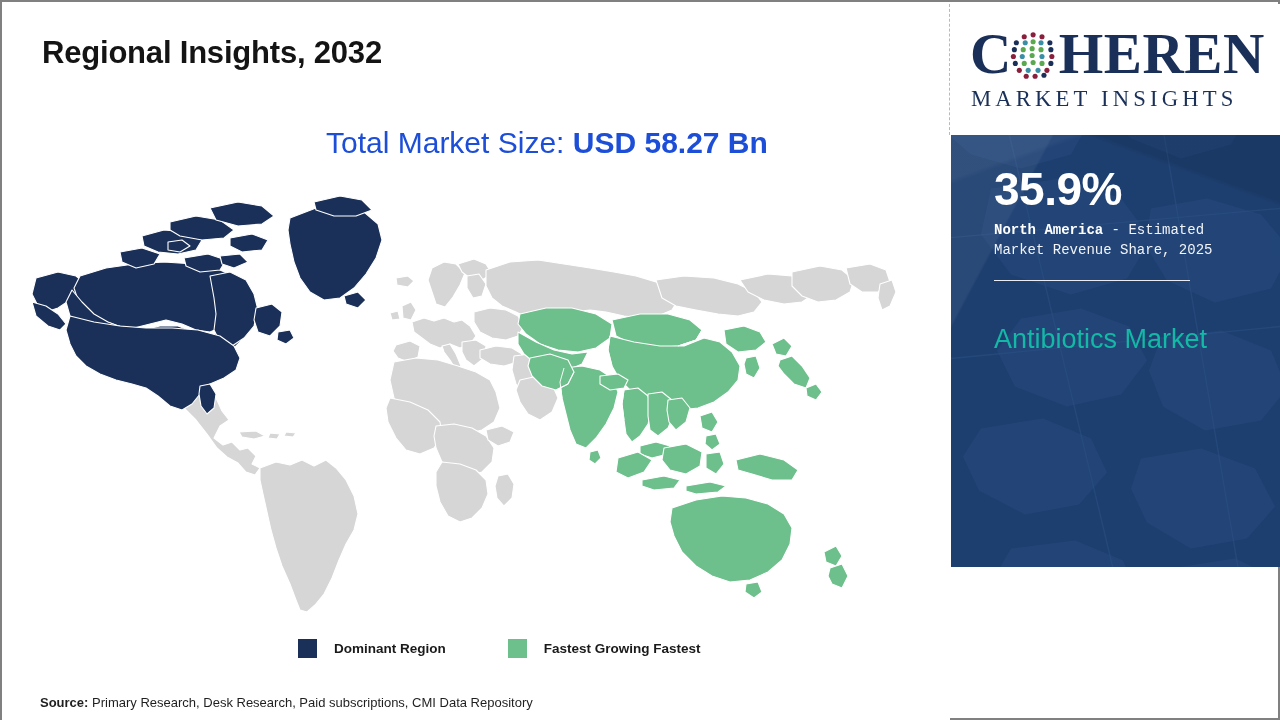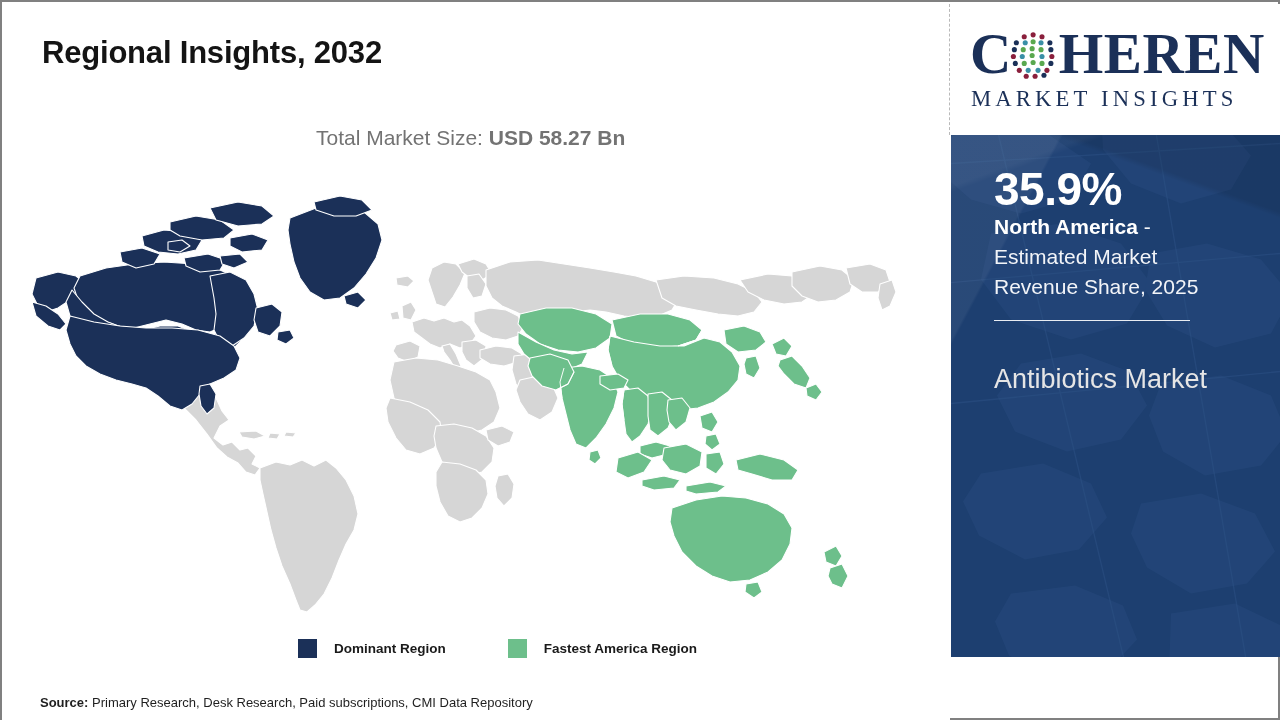--- a/index.html
+++ b/index.html
@@ -20,22 +20,22 @@
   #left-pane {
     position:absolute; left:0; top:0; width:948px; height:720px;
     background:#ffffff;
   }
   #page-title {
     position:absolute; left:40px; top:33px;
     font-size:31px; font-weight:bold; color:#141414;
     letter-spacing:-0.2px;
   }
   #market-size {
-    position:absolute; left:314px; top:124px;
-    font-size:21px; color:#737373; white-space:nowrap;
+    position:absolute; left:324px; top:124px;
+    font-size:30px; color:#1d4ed8; white-space:nowrap;
   }
   #market-size .label { font-weight:normal; }
   #market-size .value { font-weight:bold; }
 
   
   #map-wrap {
     position:absolute; left:22px; top:178px;
     width:905px; height:435px;
   }
   #map-svg { width:100%; height:100%; display:block; }
@@ -68,21 +68,21 @@
     position:absolute; left:950px; top:2px;
     width:328px; height:131px;
     background:#ffffff;
     display:flex; align-items:center; justify-content:center;
   }
   #logo-svg { width:296px; height:auto; display:block; }
 
   
   #right-panel {
     position:absolute; left:949px; top:133px;
-    width:329px; height:522px;
+    width:329px; height:432px;
     background:#1d3f70;
     overflow:hidden;
   }
   #panel-texture {
     position:absolute; inset:0; opacity:0.5;
   }
   #panel-texture svg { width:100%; height:100%; display:block; }
   #panel-sheen {
     position:absolute; inset:0;
     background:
@@ -90,30 +90,30 @@
       linear-gradient(160deg, rgba(255,255,255,0.04) 0 8%, rgba(0,0,0,0) 9% 100%),
       linear-gradient(200deg, rgba(0,0,0,0.10) 0 12%, rgba(0,0,0,0) 13% 100%);
     pointer-events:none;
   }
   #panel-content { position:relative; z-index:3; padding:31px 40px 0 43px; }
   #stat-value {
     font-size:46px; font-weight:bold; color:#ffffff;
     line-height:1.0; letter-spacing:-0.5px;
   }
   #stat-desc {
-    font-size:21px; color:#f2f4f8;
-    line-height:1.42; max-width:256px;
+    margin-top:9px; font-size:14px; color:#f2f4f8;
+    line-height:1.42; max-width:256px;font-family:Liberation Mono, monospace;
   }
   #stat-desc .region { font-weight:bold; color:#ffffff; }
   #panel-rule {
     margin-top:19px; width:196px; height:0;
     border-top:1.5px solid #e8ecf2;
   }
   #market-name {
-    margin-top:38px; font-size:27px; color:#e5e5e5;
+    margin-top:38px; font-size:27px; color:#14b8a6;
     line-height:1.55; font-weight:normal; max-width:250px;
   }
 </style>
 </head>
 <body>
 
 <div id="frame">
 
   <div id="left-pane">
 
@@ -280,21 +280,21 @@
       </svg>
     </div>
 
     <div id="legend">
       <div class="legend-item">
         <span class="legend-swatch" style="background:#1b3058"></span>
         <span class="legend-label">Dominant Region</span>
       </div>
       <div class="legend-item">
         <span class="legend-swatch" style="background:#6dbf8b"></span>
-        <span class="legend-label">Fastest America Region</span>
+        <span class="legend-label">Fastest Growing Fastest</span>
       </div>
     </div>
 
     <div id="source-line">
       <span class="src-label">Source:</span><span class="src-text"> Primary Research, Desk Research, Paid subscriptions, CMI Data Repository</span>
     </div>
   </div>
 
   <div id="v-divider"></div>
 

